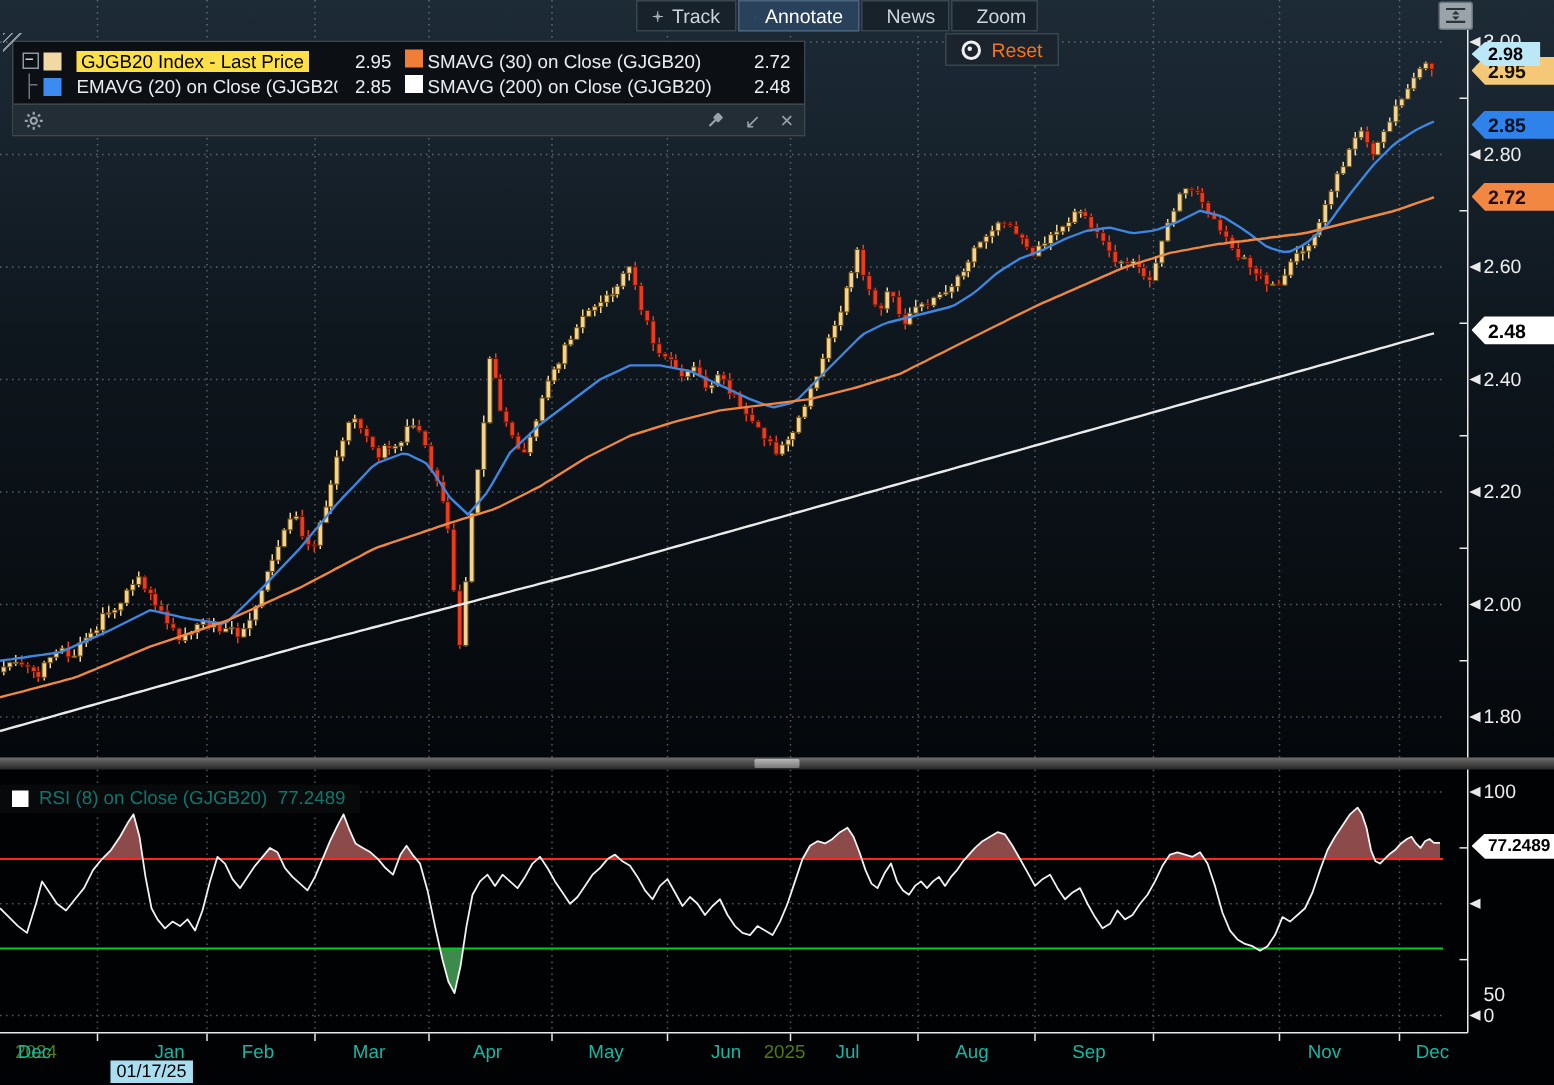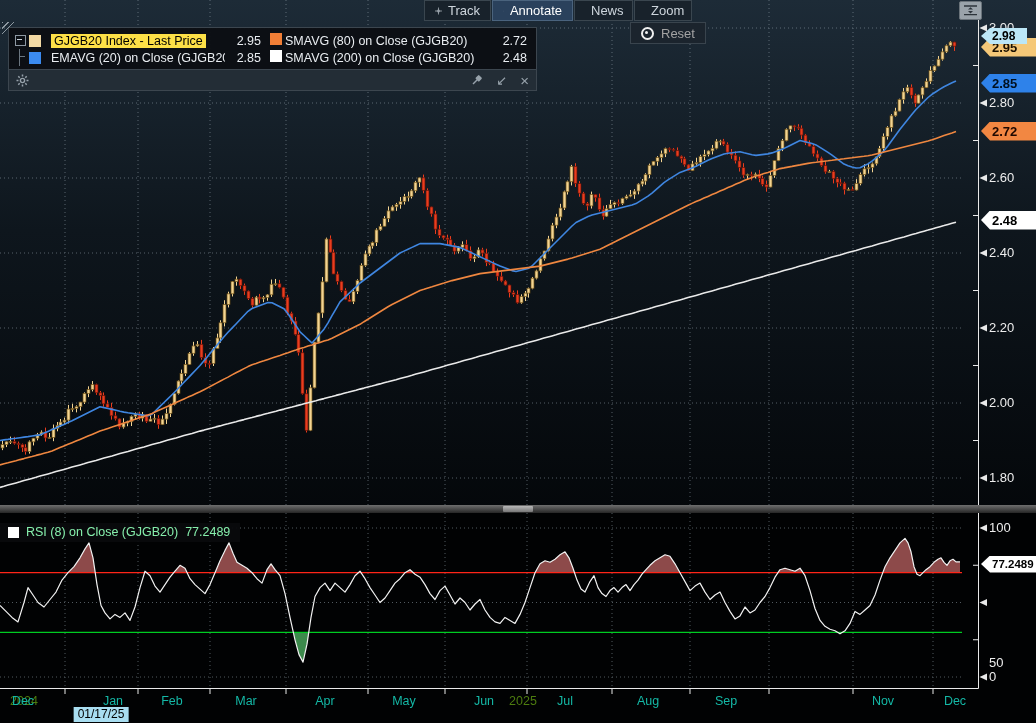--- a/index.html
+++ b/index.html
@@ -7,21 +7,21 @@
     font-family:Liberation Sans, sans-serif;background:#05080b;}
   #chart-svg{position:absolute;left:0;top:0;}
 
   
   .tb-btn{position:absolute;top:0;height:21px;display:flex;align-items:center;gap:6px;
     padding:0 10px;box-sizing:border-box;background:#18222b;border:1px solid #3a464f;
     color:#cdd5dc;font-size:13px;cursor:pointer;}
   .tb-btn.active{background:#2a415c;color:#fff;border-color:#4a637d;}
   .tb-btn svg{display:block;}
   #reset-btn{position:absolute;top:22px;height:20px;display:flex;align-items:center;gap:7px;
-    padding:0 10px;background:#1b242d;border:1px solid #39444d;color:#a3a3a3;font-size:13px;cursor:pointer;}
+    padding:0 10px;background:#1b242d;border:1px solid #39444d;color:#f97316;font-size:13px;cursor:pointer;}
   .reset-ring{width:9px;height:9px;border:2px solid #f0f0f0;border-radius:50%;position:relative;}
   .reset-ring::after{content:"";position:absolute;left:2px;top:2px;width:3px;height:3px;border-radius:50%;background:#f0f0f0;}
   #grid-chip{position:absolute;left:959px;top:1px;width:21px;height:17px;background:#9aa3aa;
     border:1px solid #6a737a;border-radius:2px;display:flex;align-items:center;justify-content:center;cursor:pointer;}
 
   
   #legend-panel{position:absolute;left:8px;top:27px;width:529px;background:rgba(11,15,19,.96);
     border:1px solid #3c464f;box-sizing:border-box;z-index:5;}
   #legend-handle{position:absolute;left:-7px;top:-6px;width:13px;height:13px;
     background:repeating-linear-gradient(135deg,#8d98a1 0 1px,transparent 1px 4px);
@@ -41,21 +41,21 @@
     align-items:center;justify-content:space-between;padding:0 7px;}
   .ftr-icons{display:flex;gap:13px;align-items:center;color:#97a2ab;font-size:13px;}
   .ftr-icons span{cursor:pointer;line-height:1;}
 
   
   .axlab{position:absolute;left:989px;height:16px;line-height:16px;color:#ededed;font-size:13px;z-index:2;}
   .chip{position:absolute;left:981px;display:flex;align-items:center;box-sizing:border-box;
     padding-left:11px;font-weight:bold;z-index:3;
     clip-path:polygon(0 50%,9px 0,100% 0,100% 100%,9px 100%);}
   .rsi-leg{position:absolute;left:0;top:523px;display:flex;align-items:center;gap:7px;
-    background:rgba(9,10,12,.94);padding:2px 10px 3px 8px;color:#86efac;font-size:12.5px;z-index:2;white-space:nowrap;}
+    background:rgba(9,10,12,.94);padding:2px 10px 3px 8px;color:#0f766e;font-size:12.5px;z-index:2;white-space:nowrap;}
 
   
   .mon{position:absolute;transform:translateX(-50%);top:694px;color:#14b8a6;font-size:12.5px;z-index:2;}
   .yr{position:absolute;transform:translateX(-50%);top:694px;color:#4d7c0f;font-size:12.5px;z-index:2;}
   #date-chip{position:absolute;transform:translateX(-50%);top:707px;background:#a9def1;color:#000;
     font-size:12px;padding:0 4px;height:15px;line-height:15px;z-index:2;cursor:pointer;}
 
   #divider-handle{position:absolute;left:503px;top:506px;width:30px;height:6px;cursor:row-resize;z-index:4;
     background:linear-gradient(#b8b8b8,#777);border-radius:1px;}
 </style>
@@ -702,21 +702,21 @@
 
   <div id="legend-panel">
     <div id="legend-handle"></div>
     <div class="lg-rows">
       <div class="lg-row">
         <span class="expander"></span>
         <span class="swatch" style="background:#f2d9a4"></span>
         <span class="lg-name"><span class="lg-name hl" style="margin:0;padding:1px 3px;">GJGB20 Index - Last Price</span></span>
         <span class="lg-val">2.95</span>
         <span style="text-align:right;"><span class="swatch" style="background:#f07e36"></span></span>
-        <span class="lg-name">SMAVG (80)  on Close (GJGB20)</span>
+        <span class="lg-name">SMAVG (30)  on Close (GJGB20)</span>
         <span class="lg-val">2.72</span>
       </div>
       <div class="lg-row">
         <span class="treeline"></span>
         <span class="swatch" style="background:#3b8bf0"></span>
         <span class="lg-name">EMAVG (20)  on Close (GJGB20)</span>
         <span class="lg-val">2.85</span>
         <span style="text-align:right;"><span class="swatch" style="background:#ffffff"></span></span>
         <span class="lg-name">SMAVG (200)  on Close (GJGB20)</span>
         <span class="lg-val">2.48</span>

